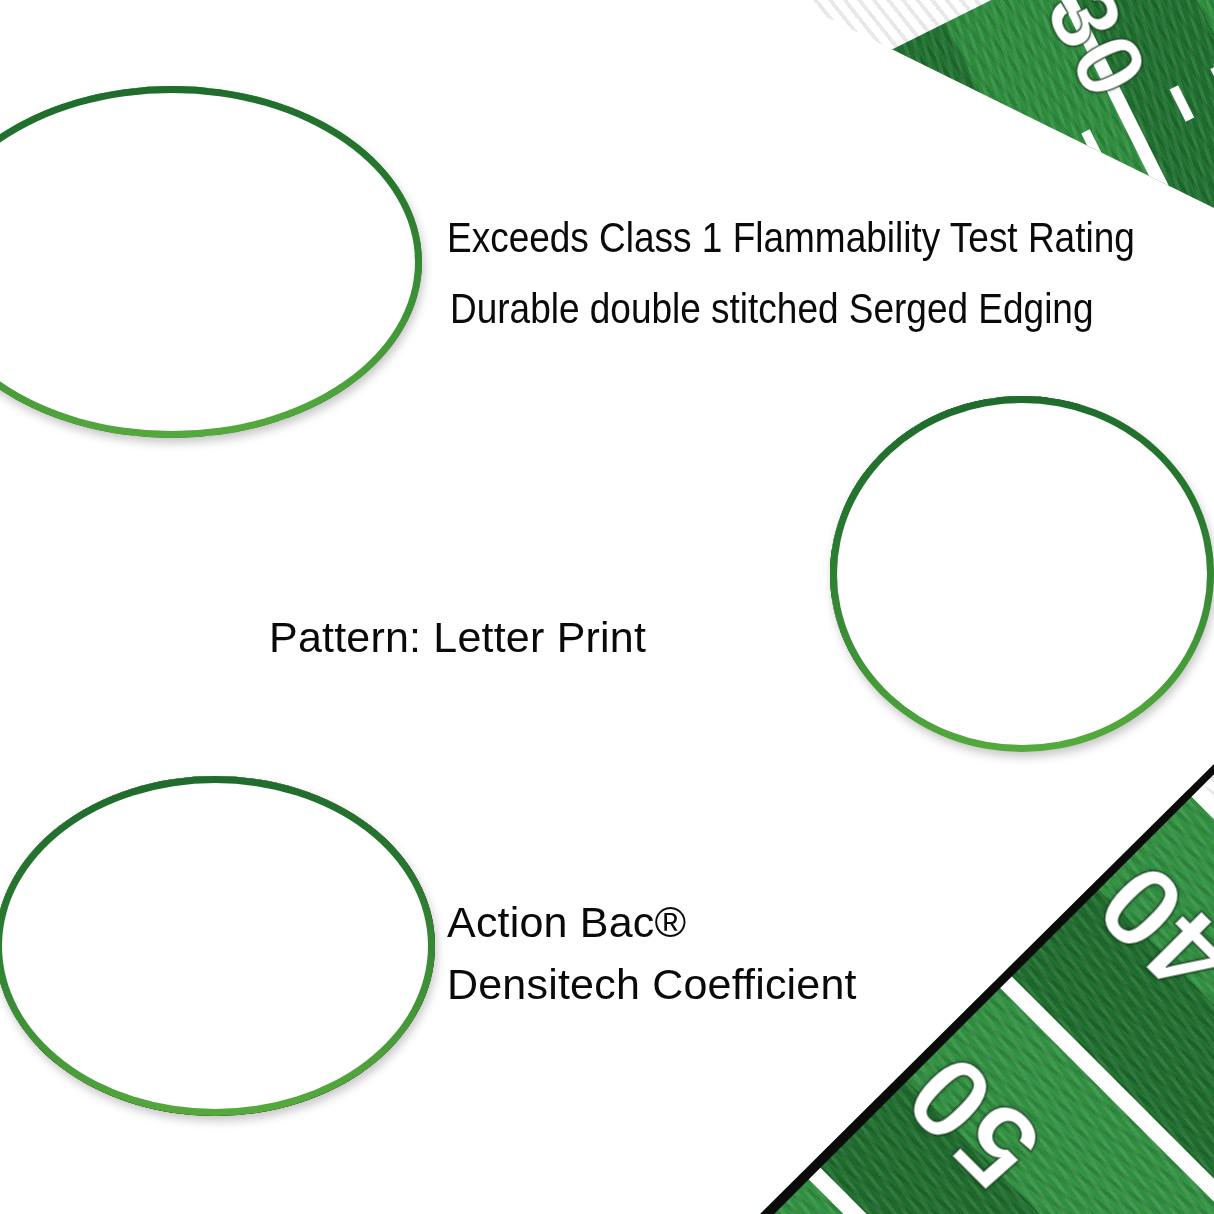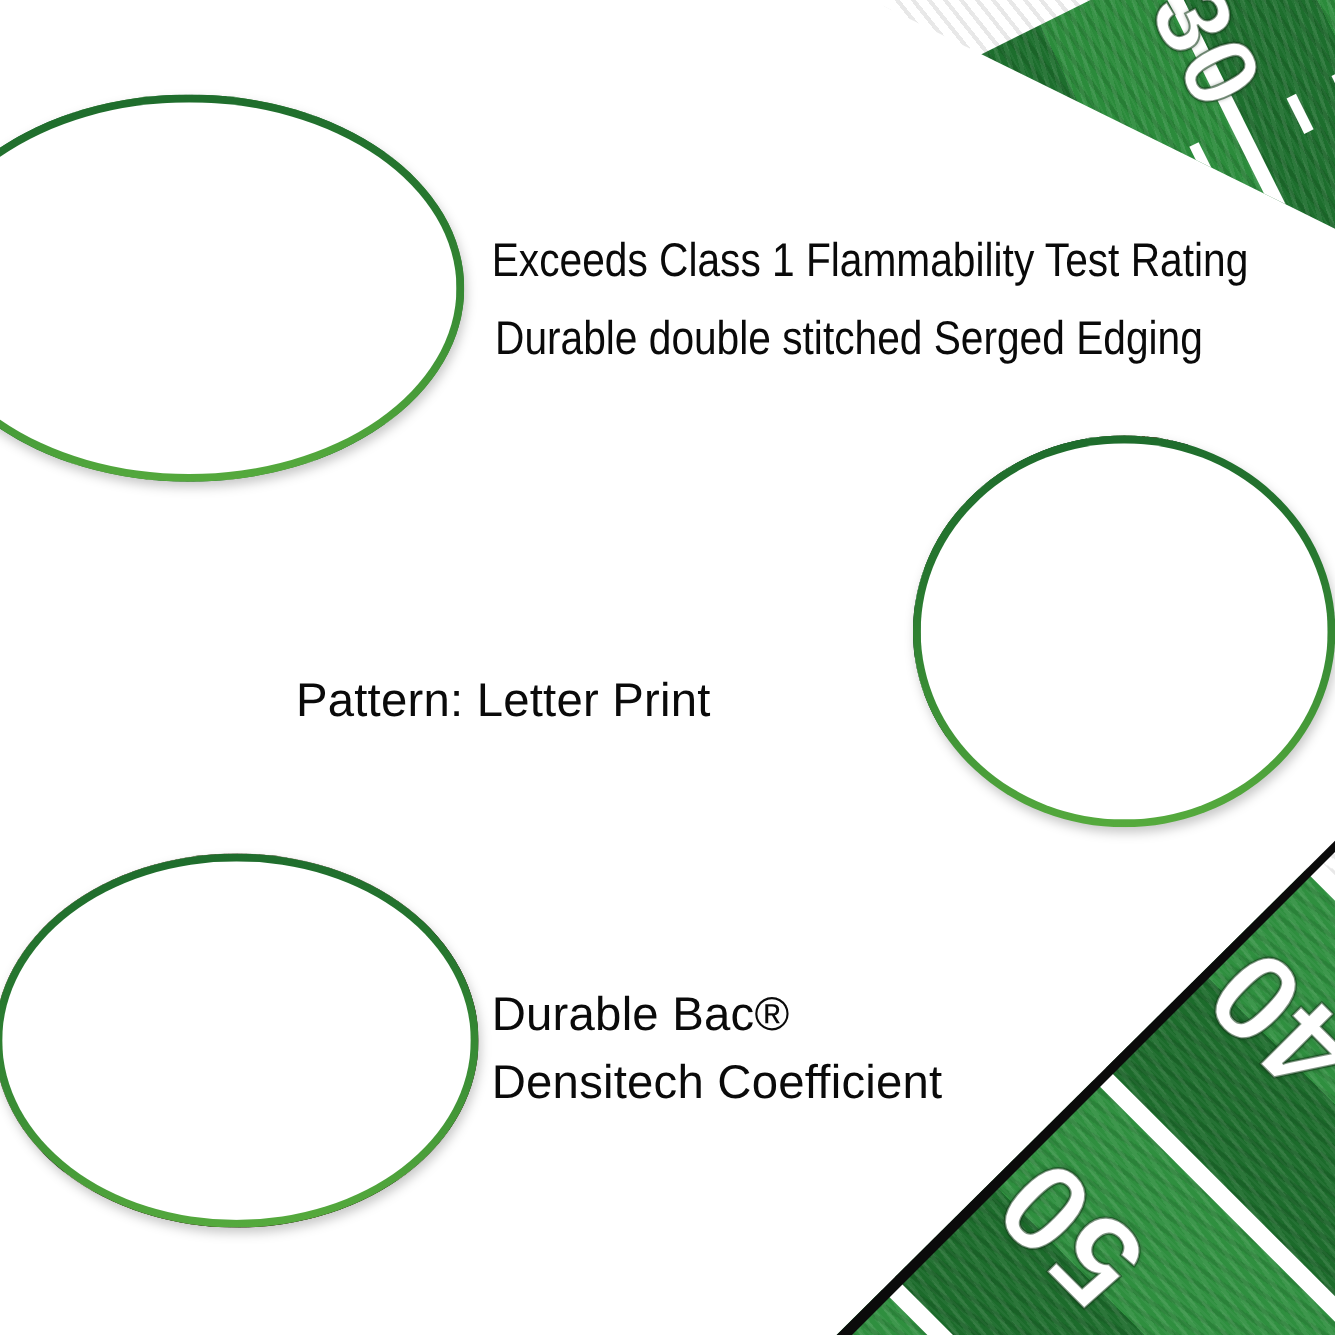--- a/index.html
+++ b/index.html
@@ -386,16 +386,16 @@
       </div>
     </div>
   </div>
   <div class="oval-ring" style="left:-5px;top:776px;width:440px;height:340px;"></div>
 
   <div class="copy copy-condensed" style="left:447px;top:216px;">Exceeds Class 1 Flammability Test Rating</div>
   <div class="copy copy-condensed" style="left:450px;top:287px;">Durable double stitched Serged Edging</div>
 
   <div class="copy copy-geo" style="left:253px;top:616px;margin-left:16px;">Pattern: Letter Print</div>
 
-  <div class="copy copy-geo" style="left:447px;top:901px;">Durable Bac®</div>
+  <div class="copy copy-geo" style="left:447px;top:901px;">Action Bac®</div>
   <div class="copy copy-geo" style="left:447px;top:963px;">Densitech Coefficient</div>
 
 </div>
 
 </body></html>

